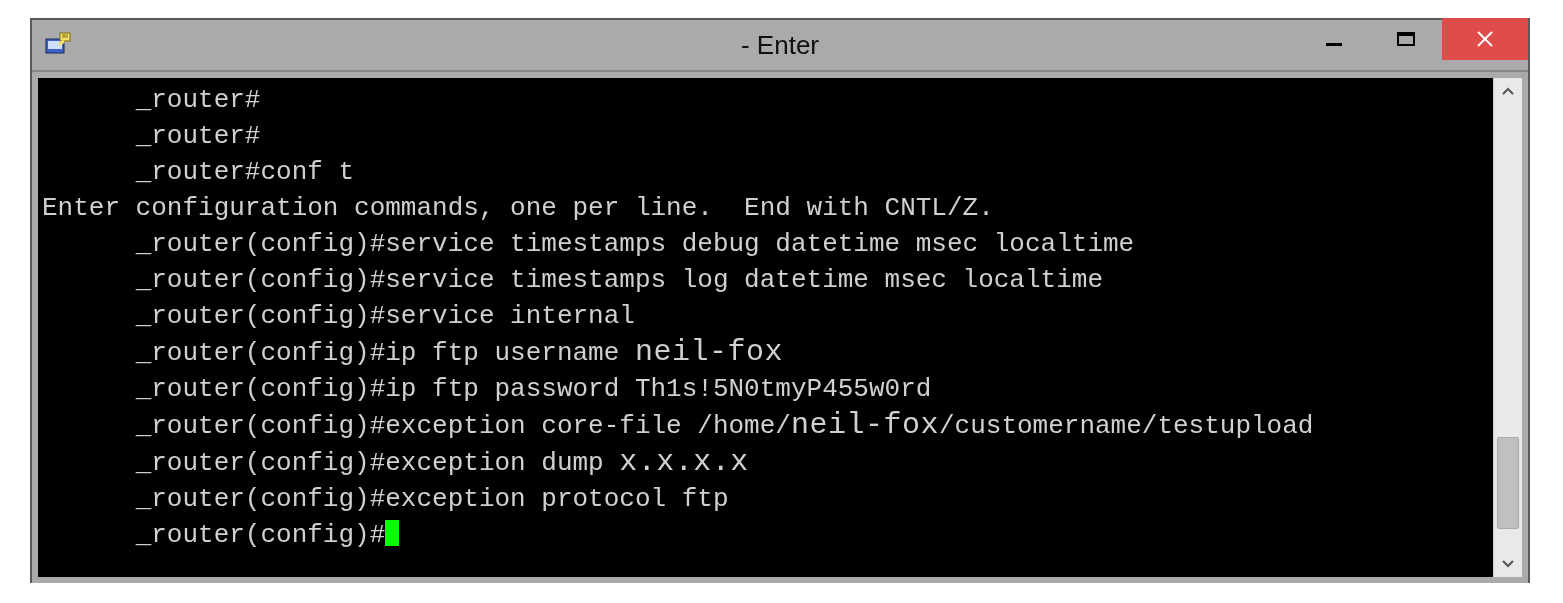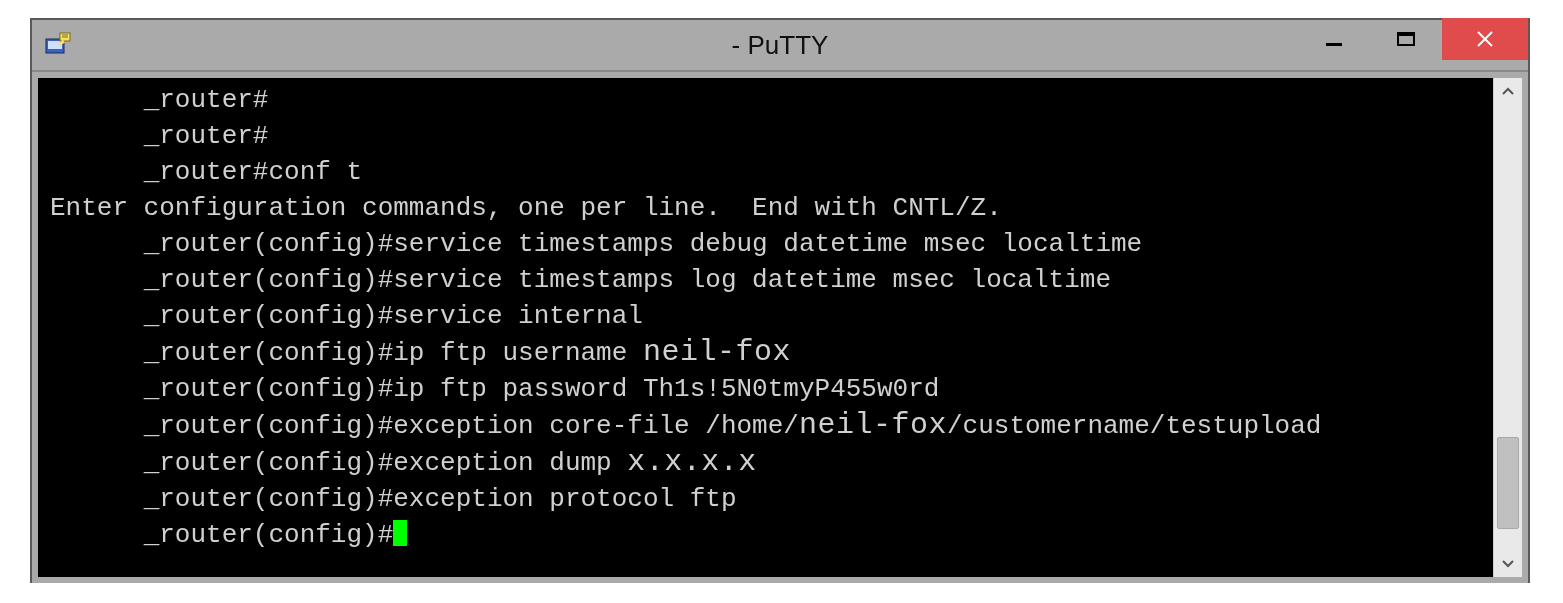--- a/index.html
+++ b/index.html
@@ -115,21 +115,21 @@
   .scroll-thumb {
     position: absolute;
     left: 3px;
     right: 3px;
     bottom: 20px;
     height: 90px;
     background: #c0c0c0;
     border: 1px solid #a8a8a8;
     border-radius: 2px;
   }
-  .line { white-space: pre; margin-left: 8px; }
+  .line { white-space: pre; }
   .cursor {
     display: inline-block;
     width: 14px;
     height: 26px;
     background: #00ff00;
     vertical-align: -4px;
   }
   .smalltext {
     font-size: 30px;
     letter-spacing: 0.5px;
@@ -143,21 +143,21 @@
     <div class="title-icon">
       <svg width="28" height="28" viewBox="0 0 28 28">
         <rect x="2" y="8" width="18" height="14" fill="#3b62c4" stroke="#1a2a55" stroke-width="1"></rect>
         <rect x="4" y="10" width="14" height="8" fill="#cfe0ff"></rect>
         <rect x="16" y="2" width="10" height="8" fill="#f5e06a" stroke="#7a6a10" stroke-width="1"></rect>
         <line x1="18" y1="4" x2="24" y2="4" stroke="#7a6a10" stroke-width="1"></line>
         <line x1="18" y1="6" x2="24" y2="6" stroke="#7a6a10" stroke-width="1"></line>
         <path d="M20 10 L15 14" stroke="#f5e06a" stroke-width="3" fill="none"></path>
       </svg>
     </div>
-    <div class="title-text">- PuTTY</div>
+    <div class="title-text">- Enter</div>
     <div class="win-controls">
       <div class="win-btn">
         <svg width="18" height="18" viewBox="0 0 18 18">
           <rect x="1" y="13" width="16" height="3" fill="#000"></rect>
         </svg>
       </div>
       <div class="win-btn">
         <svg width="18" height="18" viewBox="0 0 18 18">
           <rect x="1" y="3" width="16" height="12" fill="none" stroke="#000" stroke-width="2"></rect>
           <rect x="1" y="3" width="16" height="3" fill="#000"></rect>

